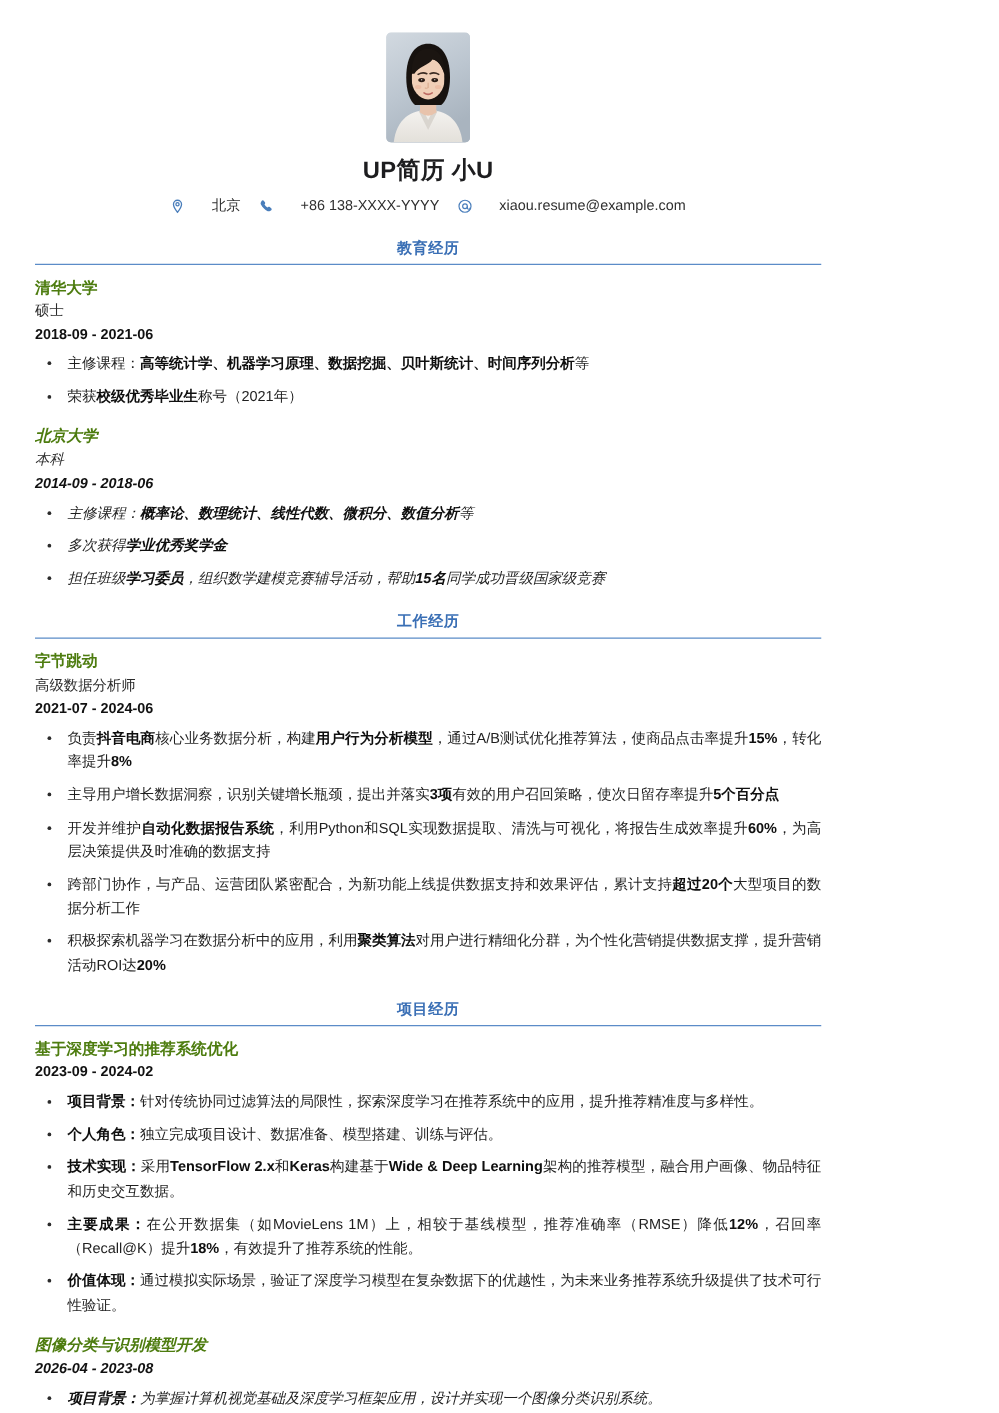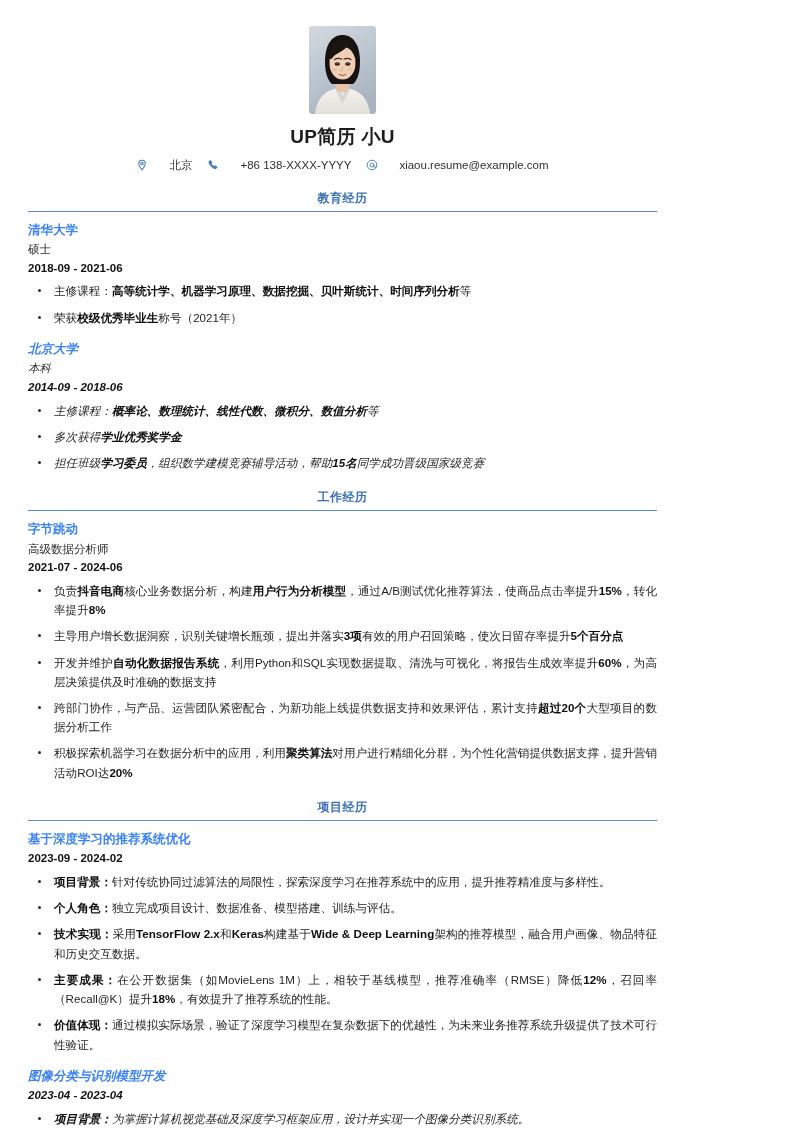--- a/index.html
+++ b/index.html
@@ -71,21 +71,21 @@
     margin-bottom: 9px;
   }
 
   
   .entry { margin-bottom: 5px; }
   .entry + .entry { margin-top: 13px; font-style: italic; }
 
   .entry-org {
     font-size: 12.5px;
     font-weight: 700;
-    color: #3b82f6;
+    color: #4d7c0f;
     line-height: 1.55;
   }
   .entry-sub {
     font-size: 11.5px;
     color: #2b2b2b;
     line-height: 1.62;
   }
   .entry-date {
     font-size: 11.5px;
     font-weight: 700;
@@ -256,21 +256,21 @@
           <ul class="bullets">
             <li><span class="lbl">项目背景：</span>针对传统协同过滤算法的局限性，探索深度学习在推荐系统中的应用，提升推荐精准度与多样性。</li>
             <li><span class="lbl">个人角色：</span>独立完成项目设计、数据准备、模型搭建、训练与评估。</li>
             <li><span class="lbl">技术实现：</span>采用<b>TensorFlow 2.x</b>和<b>Keras</b>构建基于<b>Wide &amp; Deep Learning</b>架构的推荐模型，融合用户画像、物品特征和历史交互数据。</li>
             <li><span class="lbl">主要成果：</span>在公开数据集（如MovieLens 1M）上，相较于基线模型，推荐准确率（RMSE）降低<b>12%</b>，召回率（Recall@K）提升<b>18%</b>，有效提升了推荐系统的性能。</li>
             <li><span class="lbl">价值体现：</span>通过模拟实际场景，验证了深度学习模型在复杂数据下的优越性，为未来业务推荐系统升级提供了技术可行性验证。</li>
           </ul>
         </div>
         <div class="entry">
           <div class="entry-org">图像分类与识别模型开发</div>
-          <div class="entry-date">2023-04 - 2023-04</div>
+          <div class="entry-date">2026-04 - 2023-08</div>
           <ul class="bullets">
             <li><span class="lbl">项目背景：</span>为掌握计算机视觉基础及深度学习框架应用，设计并实现一个图像分类识别系统。</li>
             <li><span class="lbl">个人角色：</span>独立负责数据集收集、数据预处理、模型选择与调优、性能评估。</li>
           </ul>
         </div>
       </div>
     </div>
 
 </div>
 

